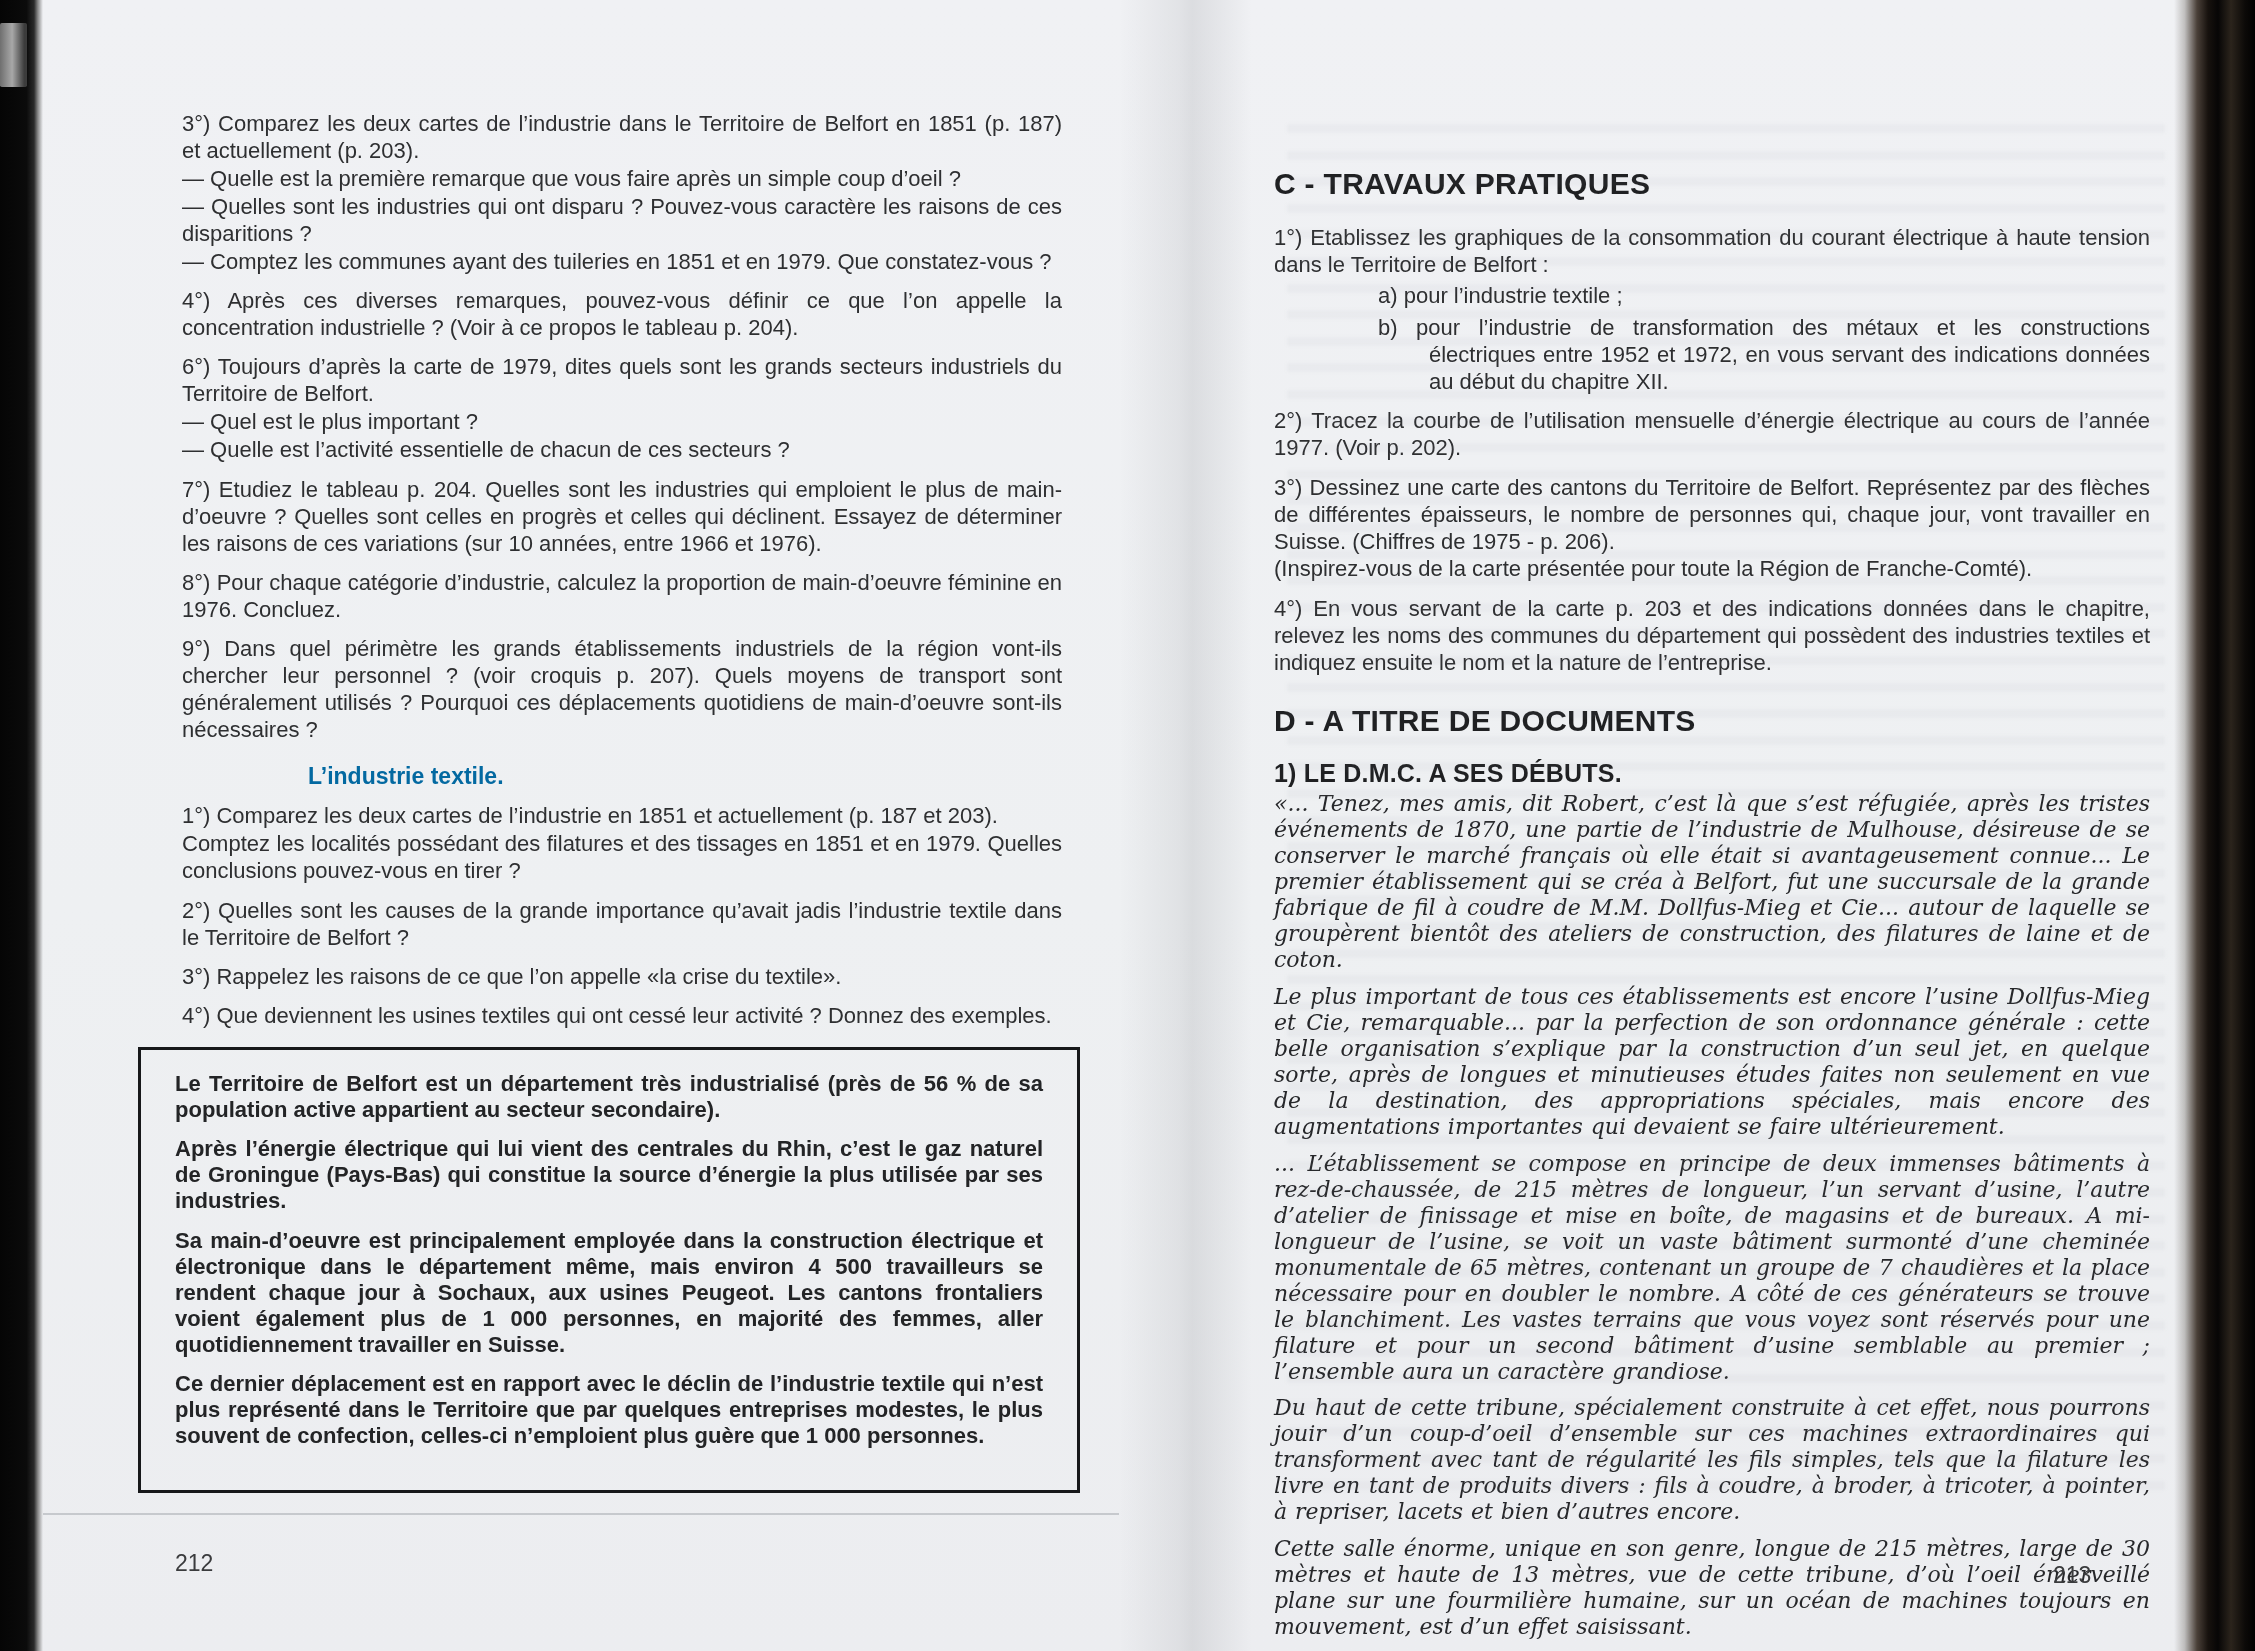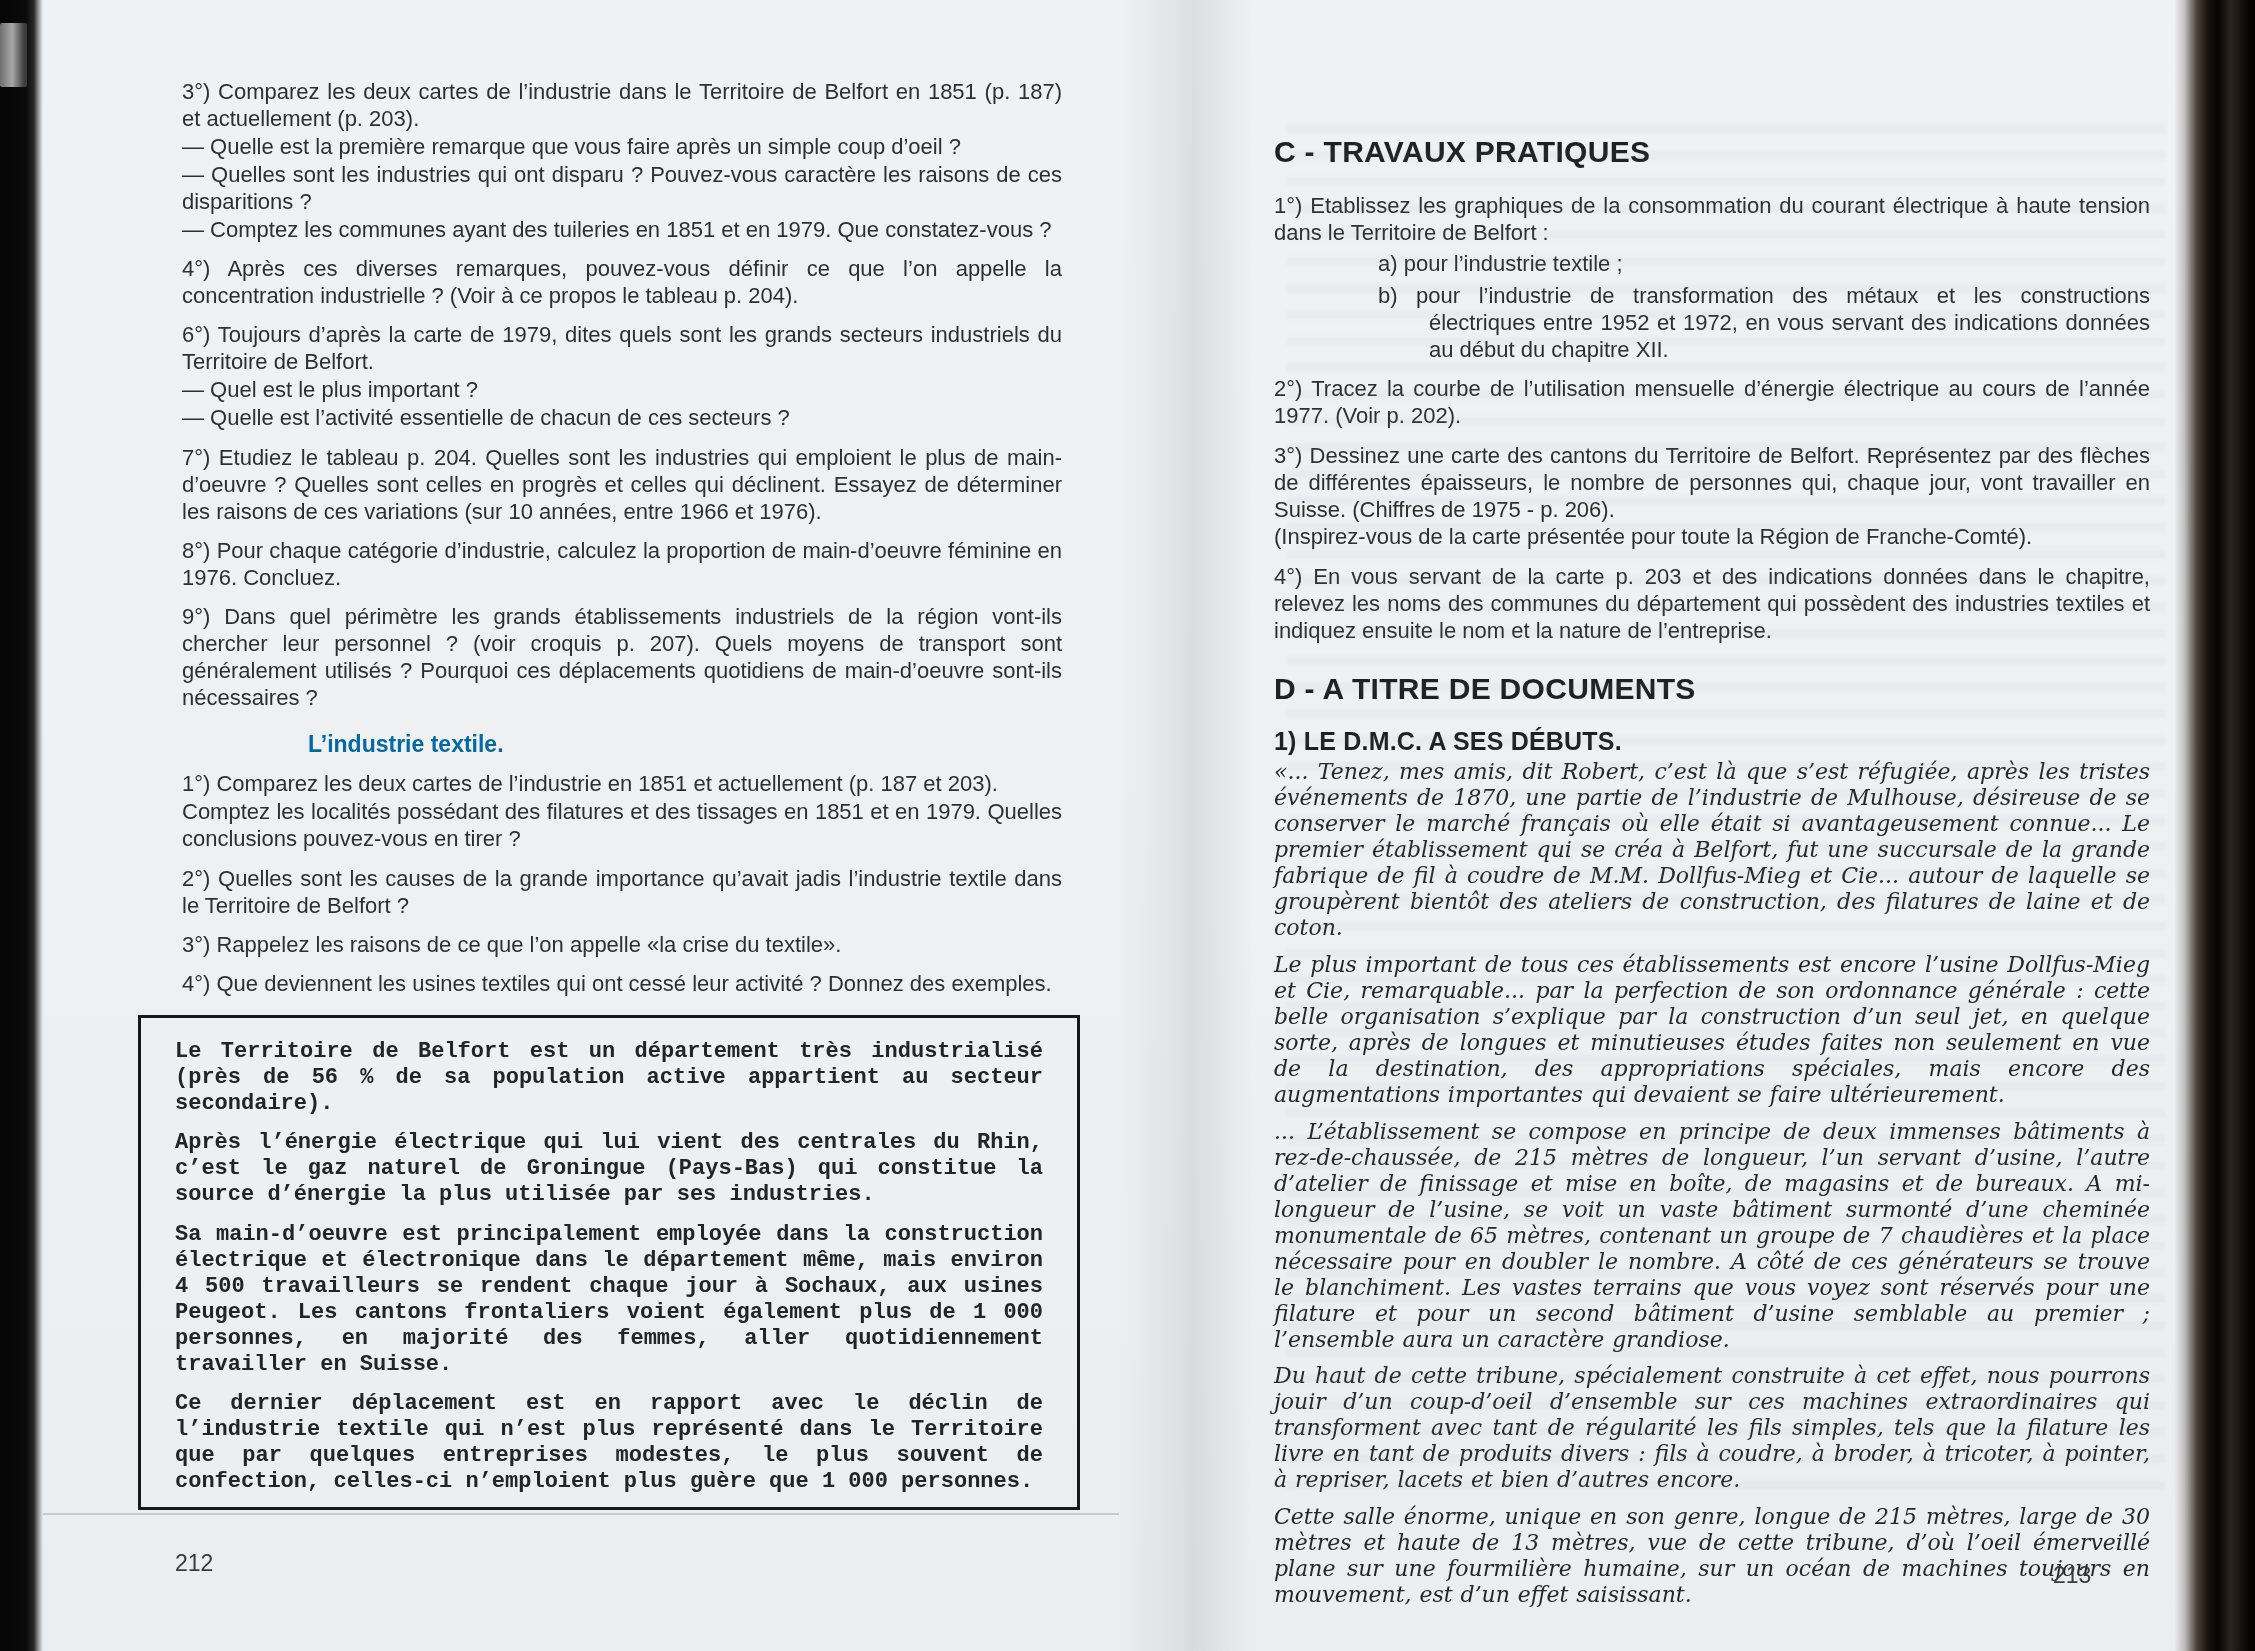--- a/index.html
+++ b/index.html
@@ -16,33 +16,33 @@
     background:linear-gradient(90deg,#6f6f6f,#a8a8a8 45%,#3c3c3c 90%);border-radius:1.8px;}
   .edge-right{position:absolute;right:0;top:0;width:82px;height:100%;
     background:linear-gradient(90deg,rgba(0,0,0,0) 0px,rgba(70,62,52,.28) 10.6px,#4a4038 23px,#17120e 34px,#070606 44px,#2b241c 57px,#0c0a08 71px,#000 82px);}
   .gutter{position:absolute;left:1119px;top:0;width:133px;height:100%;
     background:linear-gradient(90deg,rgba(0,0,0,0),rgba(40,44,52,.07) 45%,rgba(40,44,52,.10) 55%,rgba(0,0,0,0));}
   .crease{position:absolute;left:43px;top:1513px;width:1076px;height:1.8px;background:rgba(160,163,170,.5);}
   .ghost{position:absolute;left:1287px;top:124px;width:878px;height:1383px;pointer-events:none;
     background:repeating-linear-gradient(180deg,rgba(128,133,146,.05) 0 8.9px,rgba(0,0,0,0) 8.9px 26.6px);
     filter:blur(1.8px);}
   
-  .col{position:absolute;color:#2e2f31;}
+  .col{position:absolute;color:#2e2f31;margin-top:32px;}
   #left-col{left:182px;top:78px;width:880px;}
   #right-col{left:1274px;top:135px;width:876px;}
   .blocks > p:first-child{margin-top:0;}
   p{margin:0;}
   .q{margin-top:12.4px;font-size:22px;line-height:27px;text-align:justify;}
   .dash{margin-top:0.9px;font-size:22px;line-height:27px;text-align:justify;}
   .cont{margin-top:0.9px;font-size:22px;line-height:27px;text-align:justify;}
   .sub{margin-top:4.4px;margin-left:155px;text-indent:-51px;font-size:22px;line-height:27px;text-align:justify;}
   .subhead{margin-top:19.5px;margin-left:126px;font-size:23px;font-weight:bold;color:#0369a1;}
   
   .box{margin:17.7px 0 0 -44px;width:942px;box-sizing:border-box;
-    border:3.5px solid #17181a;padding:21px 34px 12px 34px;font-family:Liberation Mono, monospace;}
+    border:3.5px solid #17181a;padding:21px 34px 41px 34px;}
   .boxp{font-weight:bold;font-size:22px;line-height:26px;text-align:justify;color:#232426;margin-top:13.3px;}
   .box .blocks > p:first-child{margin-top:0;}
   
   .section-title{font-size:30px;font-weight:bold;color:#1f2022;margin:0;letter-spacing:0.3px;}
   #d-title{margin-top:28px;}
   .doc-subtitle{font-size:25px;font-weight:bold;color:#1f2022;margin:21px 0 3.5px 0;letter-spacing:0.2px;}
   .doc{font-family:"DejaVu Serif","Liberation Serif",serif;font-style:italic;
     font-size:22px;line-height:26px;text-align:justify;color:#26272a;margin-top:10.6px;word-spacing:0.9px;}
   #c-blocks{margin-top:23px;}
   

